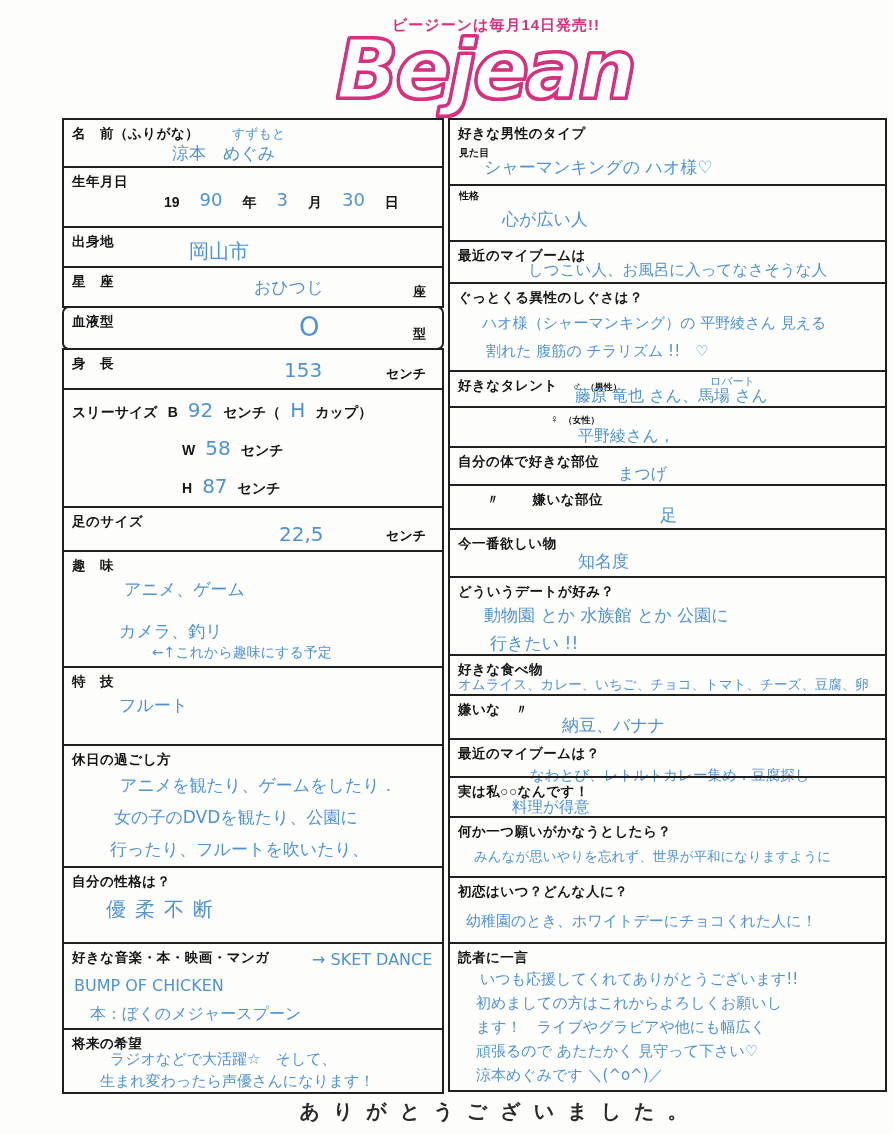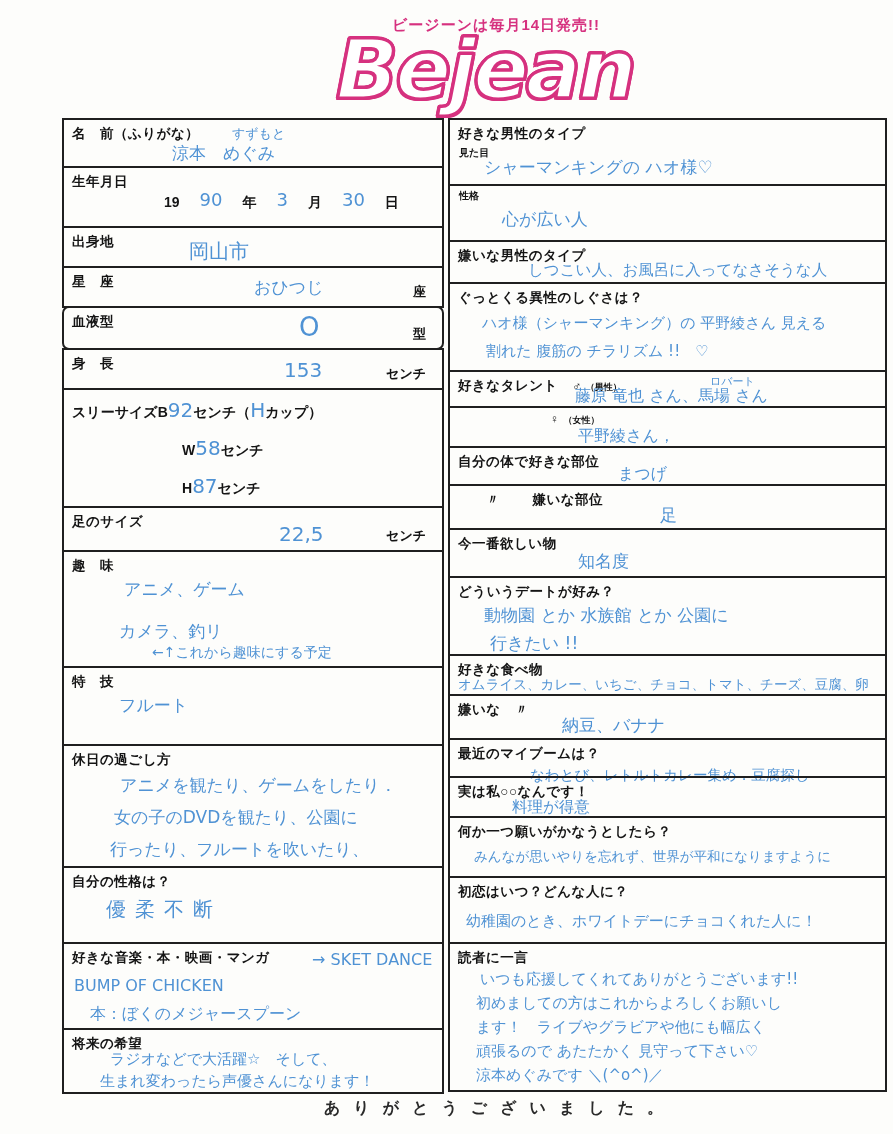--- a/index.html
+++ b/index.html
@@ -17,23 +17,23 @@
   .box{position:relative;border:2px solid var(--line);margin-top:-2px;box-sizing:border-box;background:transparent;}
   .lbl{display:inline-block;font-weight:bold;font-size:13.5px;color:#141414;letter-spacing:.5px;padding:5px 0 0 8px;}
   .sub{display:block;font-weight:bold;font-size:10px;color:#141414;padding:3px 0 0 9px;}
   .blk{font-weight:bold;font-size:14px;color:#141414;}
   .unit{position:absolute;right:16px;bottom:5px;font-weight:bold;font-size:13px;color:#141414;}
   .hw{position:absolute;font-family:"DejaVu Sans",sans-serif;color:var(--ink);font-size:17px;white-space:nowrap;}
   .hw-sm{font-size:13px;}
   .hw-lg{font-size:20px;}
   .bd-row{position:absolute;left:100px;top:22px;display:flex;align-items:baseline;gap:20px;}
   .bd-row .hwv{font-family:"DejaVu Sans",sans-serif;color:var(--ink);font-size:18px;position:relative;top:-1px;}
-  .sz-row{position:absolute;display:flex;align-items:baseline;justify-content:center;}
+  .sz-row{position:absolute;display:flex;align-items:baseline;gap:10px;justify-content:center;}
   .ruby{position:absolute;left:12px;top:-12px;font-size:11px;white-space:nowrap;}
-  .footer{position:absolute;left:150px;width:700px;top:1098px;text-align:center;font-weight:bold;font-size:16px;
+  .footer{position:absolute;left:150px;width:700px;top:1098px;text-align:center;font-weight:bold;font-size:20px;
           color:#2a2a2a;letter-spacing:13px;}
 </style>
 </head>
 <body>
 
 <div id="page">
 
   <div class="tagline">ビージーンは毎月14日発売!!</div>
   <div class="logo">Bejean</div>
 
@@ -154,21 +154,21 @@
       <span class="sub">見た目</span>
       <span class="hw" style="left:34px;top:36px;">シャーマンキングの ハオ様♡</span>
     </div>
 
     <div class="box" style="height:58px;">
       <span class="sub">性格</span>
       <span class="hw" style="left:52px;top:22px;">心が広い人</span>
     </div>
 
     <div class="box" style="height:44px;">
-      <span class="lbl">嫌いな男性のタイプ</span>
+      <span class="lbl">最近のマイブームは</span>
       <span class="hw" style="left:78px;top:18px;font-size:15.5px;">しつこい人、お風呂に入ってなさそうな人</span>
     </div>
 
     <div class="box" style="height:90px;">
       <span class="lbl">ぐっとくる異性のしぐさは？</span>
       <span class="hw" style="left:32px;top:30px;font-size:15px;">ハオ様（シャーマンキング）の 平野綾さん 見える</span>
       <span class="hw" style="left:36px;top:58px;font-size:15px;">割れた 腹筋の チラリズム !!　♡</span>
     </div>
 
     <div class="box" style="height:38px;">

